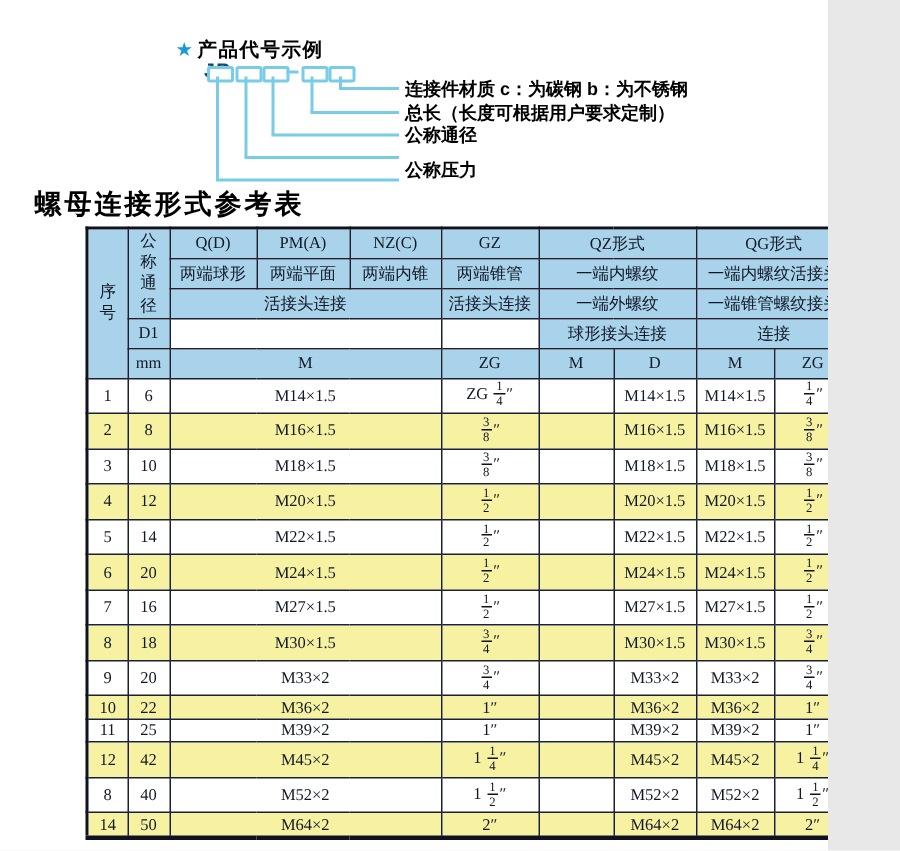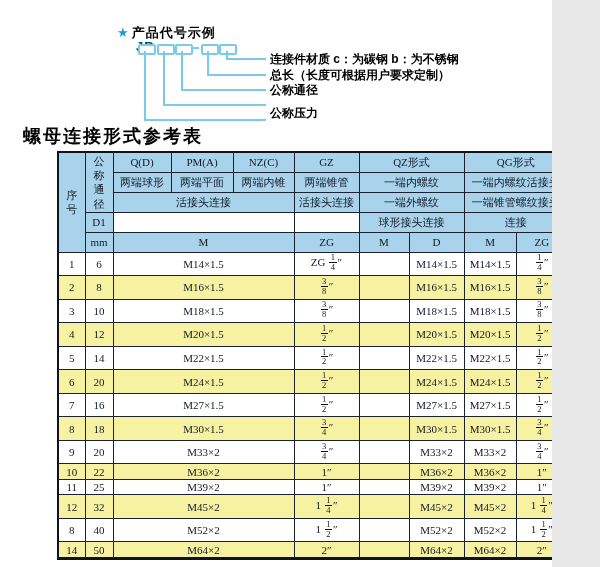--- a/index.html
+++ b/index.html
@@ -302,21 +302,21 @@
           <td>25</td>
           <td colspan="3">M39×2</td>
           <td>1″</td>
           <td></td>
           <td>M39×2</td>
           <td>M39×2</td>
           <td>1″</td>
         </tr>
         <tr>
           <td>12</td>
-          <td>32</td>
+          <td>42</td>
           <td colspan="3">M45×2</td>
           <td>1 <span class="frac">
               <span class="fn">1</span>
               <span class="fd">4</span>
             </span>″</td>
           <td></td>
           <td>M45×2</td>
           <td>M45×2</td>
           <td>1 <span class="frac">
               <span class="fn">1</span>

